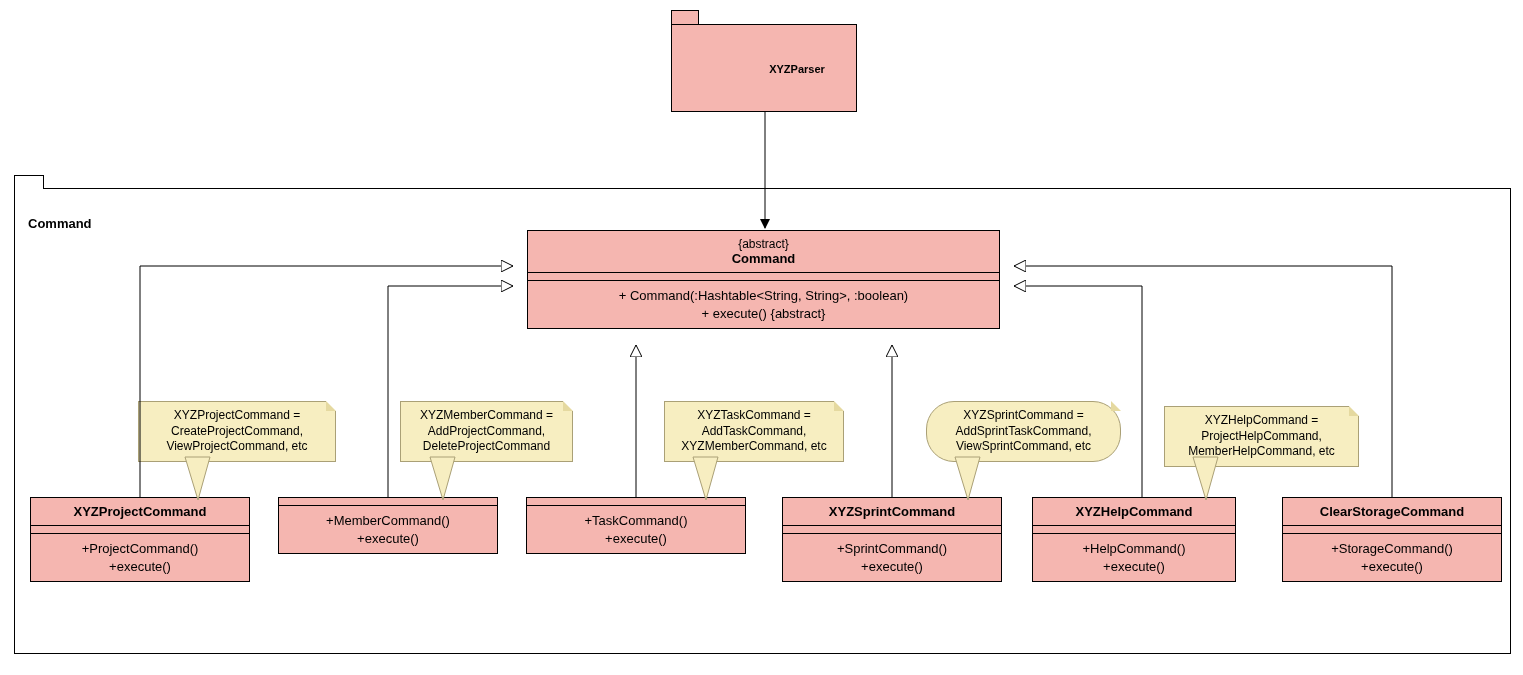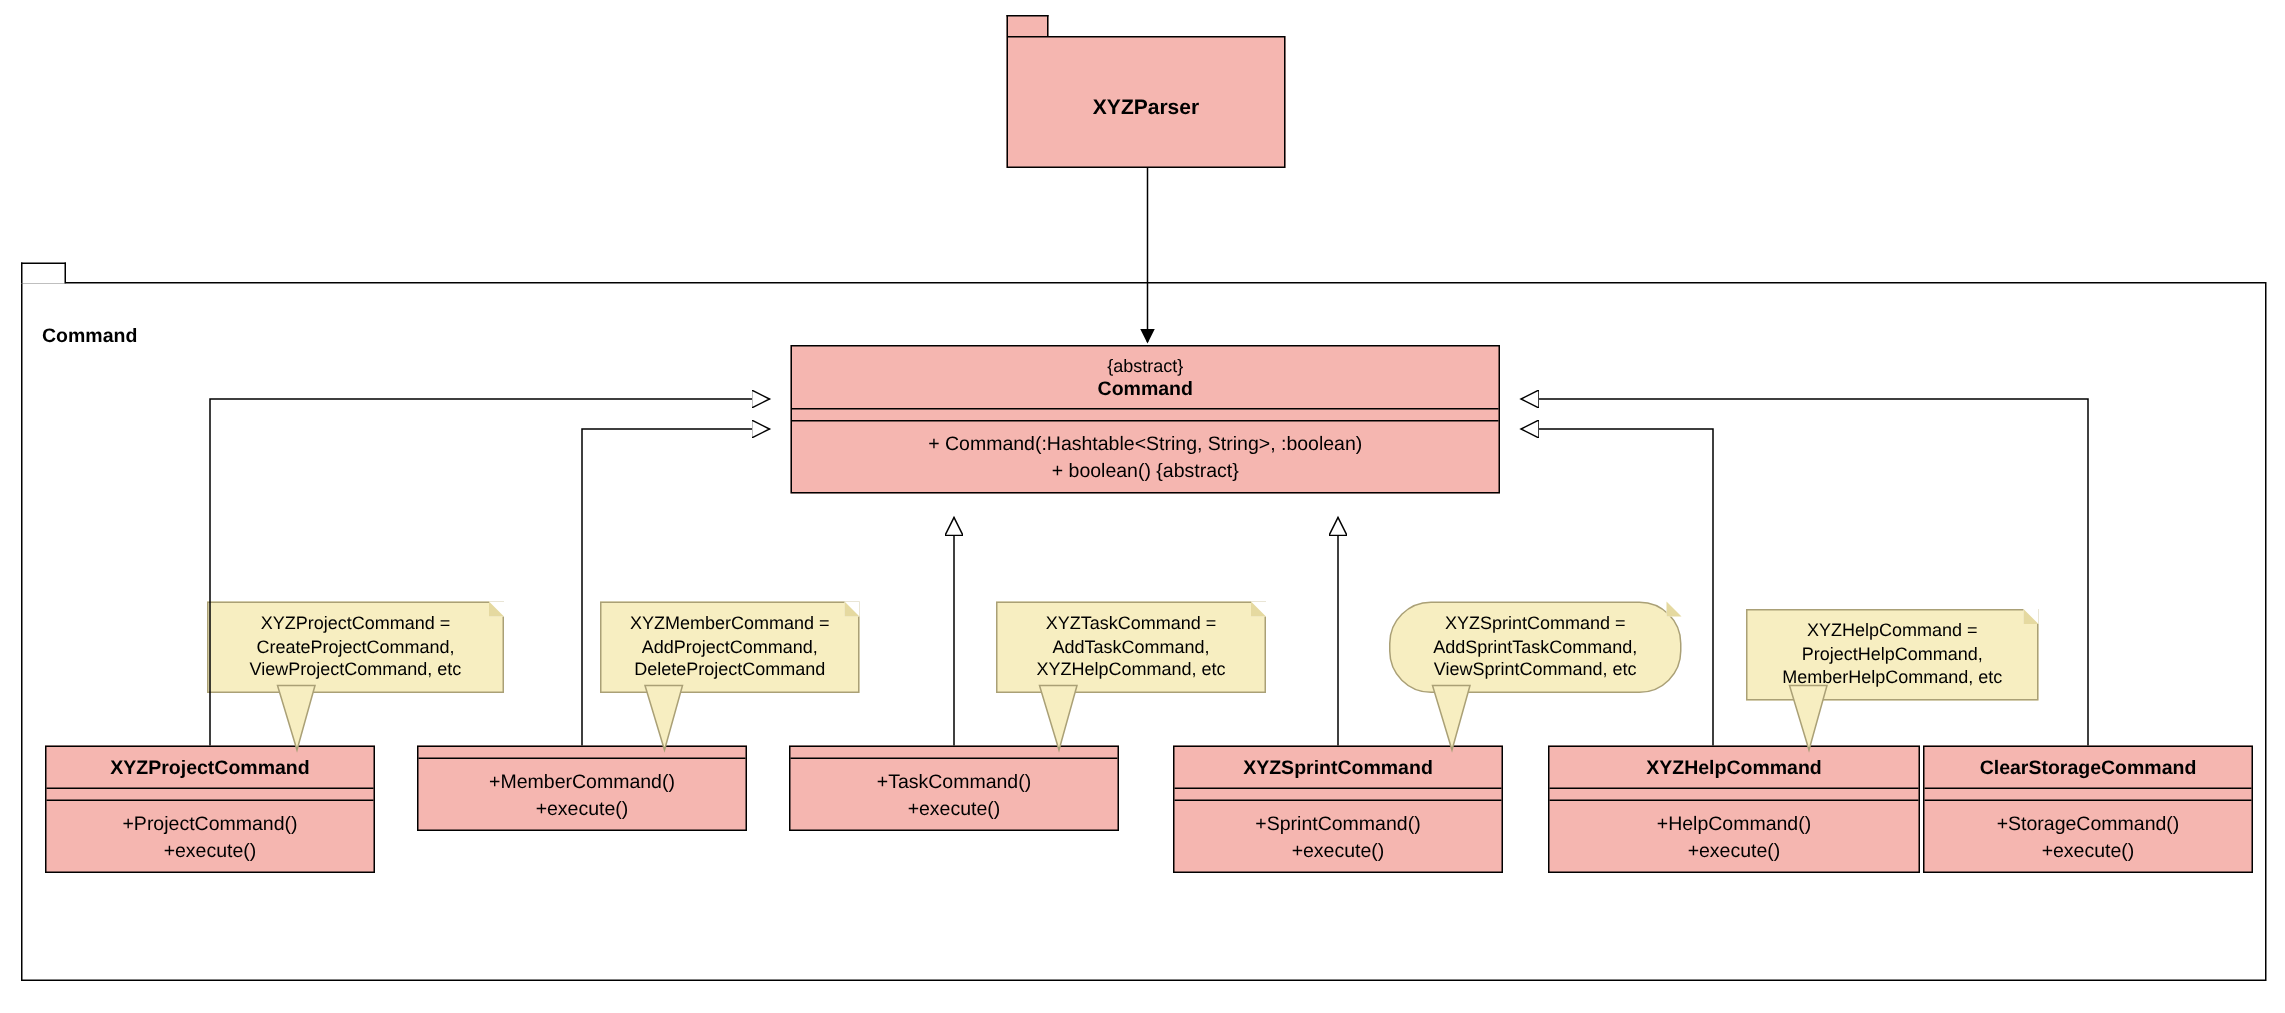--- a/index.html
+++ b/index.html
@@ -18,24 +18,25 @@
     background: #f5b6b0;
   }
   .package-tab {
     position: absolute;
     border: 1px solid #000;
     background: #f5b6b0;
     border-bottom: none;
   }
   .package-label {
     position: absolute;
-    font-size: 14px;
+    font-size: 11px;
     font-weight: bold;
     text-align: center;
     width: 100%;
+    margin-left: 33px;
   }
   .command-outer {
     position: absolute;
     border: 1px solid #000;
     background: #fff;
   }
   .command-outer-tab {
     position: absolute;
     border: 1px solid #000;
     border-bottom: none;
@@ -121,38 +122,38 @@
 <div class="command-outer-label" style="left:28px; top:216px;">Command</div>
 
 <div class="class-box" style="left:527px; top:230px; width:473px;justify-content:space-between;">
   <div class="class-title">
     <span class="abstract">{abstract}</span>
     <span class="name">Command</span>
   </div>
   <div class="class-sep"></div>
   <div class="class-methods">
     <div>+ Command(:Hashtable&lt;String, String&gt;, :boolean)</div>
-    <div>+ boolean() {abstract}</div>
+    <div>+ execute() {abstract}</div>
   </div>
 </div>
 
 <div class="note" style="left:138px; top:401px; width:198px;">
   <div>XYZProjectCommand =</div>
   <div>CreateProjectCommand,</div>
   <div>ViewProjectCommand, etc</div>
 </div>
 <div class="note" style="left:400px; top:401px; width:173px;">
   <div>XYZMemberCommand =</div>
   <div>AddProjectCommand,</div>
   <div>DeleteProjectCommand</div>
 </div>
 <div class="note" style="left:664px; top:401px; width:180px;">
   <div>XYZTaskCommand =</div>
   <div>AddTaskCommand,</div>
-  <div>XYZHelpCommand, etc</div>
+  <div>XYZMemberCommand, etc</div>
 </div>
 <div class="note" style="left:926px; top:401px; width:195px;border-radius:28px;">
   <div>XYZSprintCommand =</div>
   <div>AddSprintTaskCommand,</div>
   <div>ViewSprintCommand, etc</div>
 </div>
 <div class="note" style="left:1164px; top:406px; width:195px;">
   <div>XYZHelpCommand =</div>
   <div>ProjectHelpCommand,</div>
   <div>MemberHelpCommand, etc</div>
@@ -181,21 +182,21 @@
   </div>
 </div>
 <div class="class-box" style="left:782px; top:497px; width:220px;">
   <div class="class-title"><span class="name">XYZSprintCommand</span></div>
   <div class="class-sep"></div>
   <div class="class-methods">
     <div>+SprintCommand()</div>
     <div>+execute()</div>
   </div>
 </div>
-<div class="class-box" style="left:1032px; top:497px; width:248px;justify-content:space-between;">
+<div class="class-box" style="left:1032px; top:497px; width:204px;justify-content:space-between;">
   <div class="class-title"><span class="name">XYZHelpCommand</span></div>
   <div class="class-sep"></div>
   <div class="class-methods">
     <div>+HelpCommand()</div>
     <div>+execute()</div>
   </div>
 </div>
 <div class="class-box" style="left:1282px; top:497px; width:220px;">
   <div class="class-title"><span class="name">ClearStorageCommand</span></div>
   <div class="class-sep"></div>

